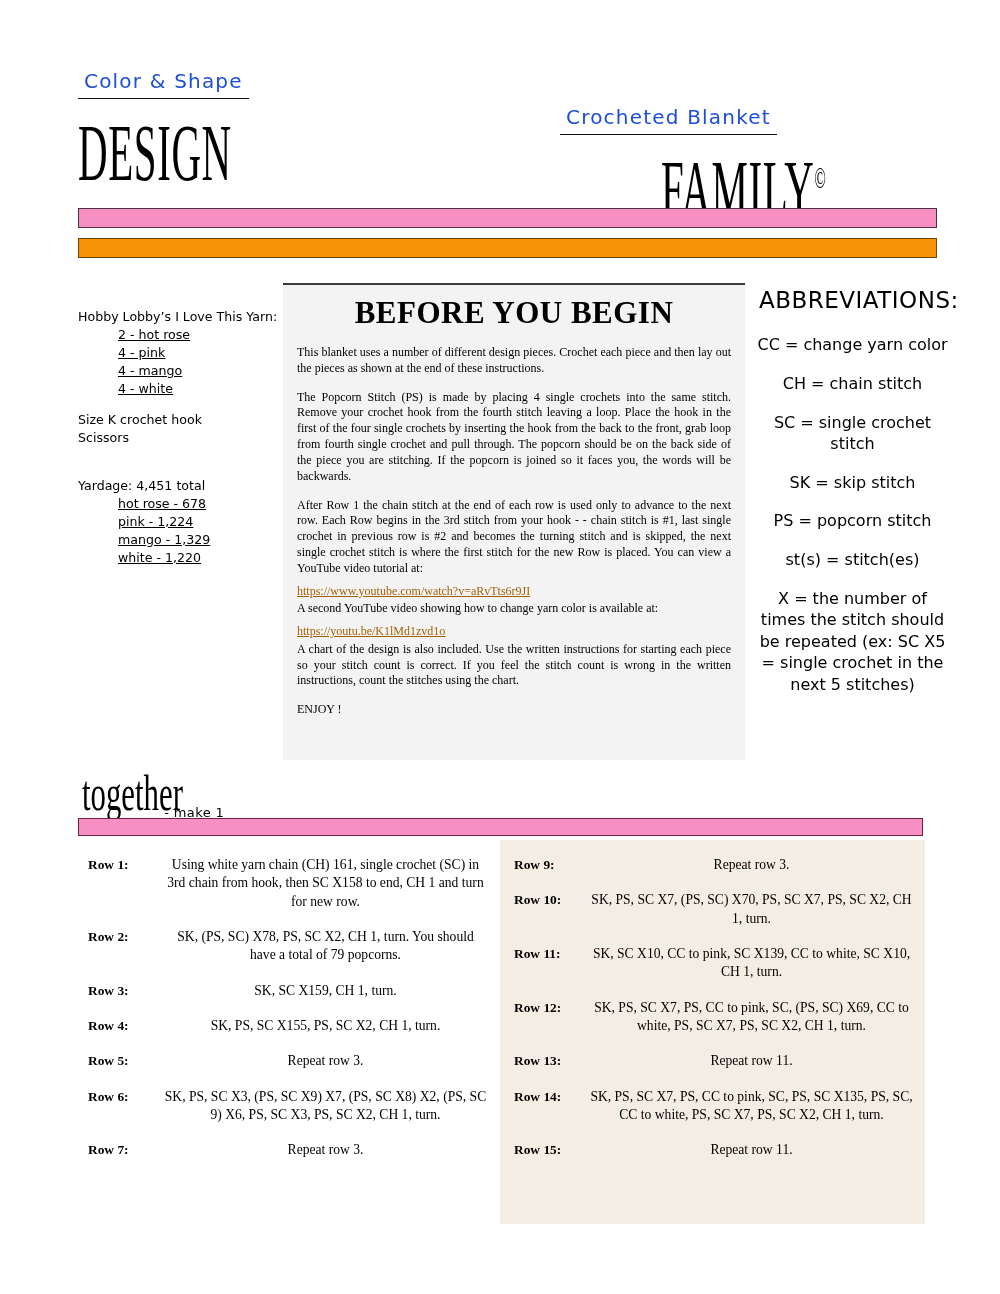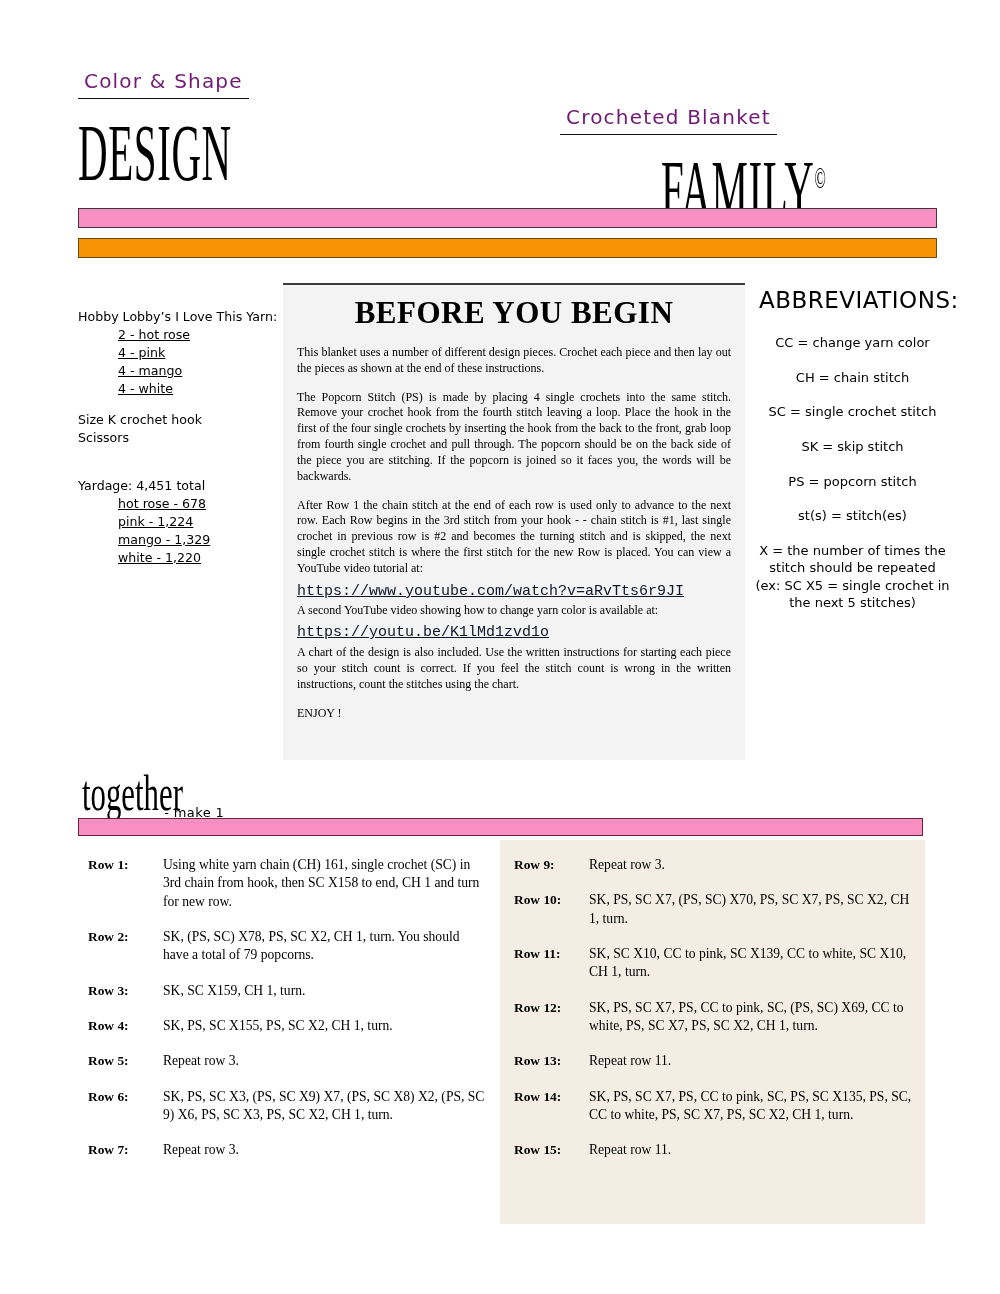--- a/index.html
+++ b/index.html
@@ -29,21 +29,21 @@
     top: 70px;
     width: 380px;
     text-align: left;
     margin-top: 36px;
   }
   .kicker {
     font-family: "DejaVu Sans", sans-serif;
     font-size: 20px;
     letter-spacing: 1.2px;
     font-weight: 400;
-    color: #701a75;
+    color: #1d4ed8;
     padding: 0 6px 6px 6px;
     display: inline-block;
     border-bottom: 1.4px solid #111;
     line-height: 1.1;
   }
   .bigtitle {
     font-family: "Liberation Serif", "DejaVu Serif", serif;
     font-size: 66px;
     line-height: 0.95;
     letter-spacing: 1px;
@@ -125,39 +125,38 @@
     margin: 2px 0 14px 0;
   }
   .serif-para {
     font-size: 12px;
     line-height: 1.32;
     text-align: justify;
     margin: 0 0 13px 0;
   }
   .serif-para.tight { margin-bottom: 2px; }
   a.url {
-    color: #0f172a;
+    color: #a16207;
     text-decoration: underline;
     word-break: break-all;
-    font-size: 15px;
-    font-family: Liberation Mono, monospace;
+    font-size: 12px;
   }
   .urlline { margin: 0 0 1px 0; line-height: 1.32; }
 
   #abbrev {
     position: absolute;
     left: 755px;
     top: 284px;
     width: 195px;
     text-align: center;
   }
   #abbrev .col-heading { text-align: left; padding-left: 4px; }
   #abbrev .abbr-item {
     font-family: "DejaVu Sans", sans-serif;
-    font-size: 13px;
+    font-size: 16px;
     line-height: 1.35;
     margin-top: 17px;
   }
   #abbrev .abbr-item:first-of-type { margin-top: 24px; text-align: left; padding-left: 2px;}
 
   
   #together-head {
     position: absolute;
     left: 82px;
     top: 772px;
@@ -217,20 +216,21 @@
   .row-label {
     font-size: 13.4px;
     font-weight: 700;
     flex: 0 0 75px;
     line-height: 1.35;
   }
   .row-text {
     font-size: 13.6px;
     line-height: 1.35;
     flex: 1 1 auto;
+    text-align: center;
   }
 </style>
 </head>
 <body>
 
 <div id="header-left">
   <div class="kicker">Color &amp; Shape</div>
   <div class="bigtitle">DESIGN</div>
 </div>
 

